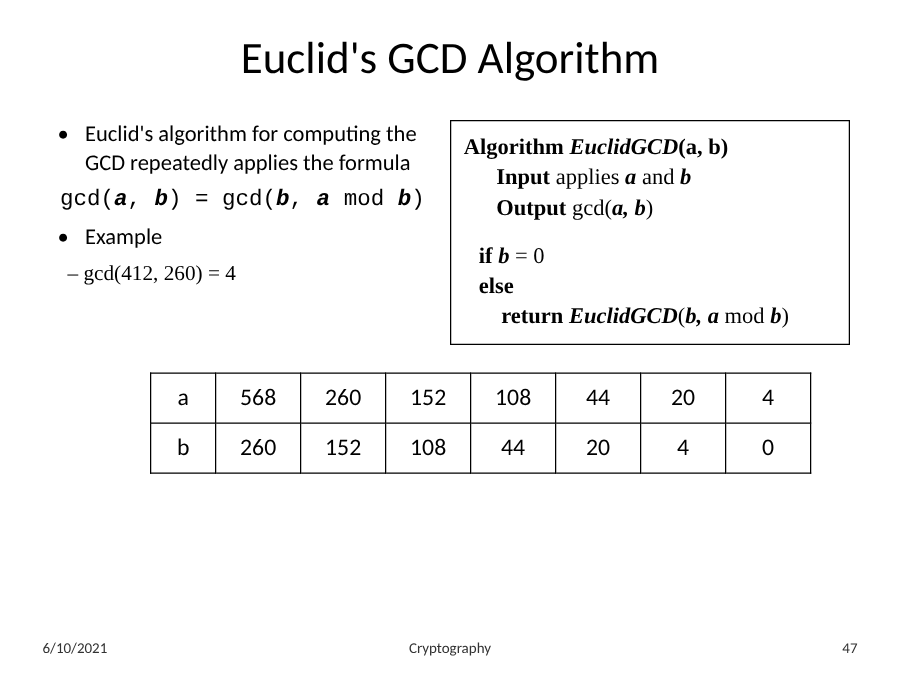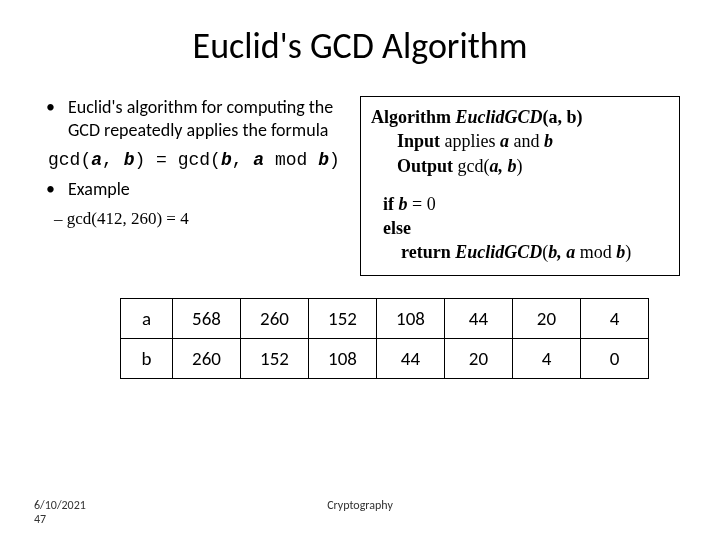--- a/index.html
+++ b/index.html
@@ -23,21 +23,21 @@
   .algobox .io .kw { font-weight: bold; }
   .algobox .io .var { font-style: italic; font-weight: bold; }
   .algobox .body { margin-top: 14px; padding-left: 12px; }
   .algobox .body .kw { font-weight: bold; margin-top: 20px; }
   .algobox .body .var { font-style: italic; font-weight: bold; }
   .algobox .ind1 { padding-left: 18px; }
   .table-wrap { margin: 22px 0 0 80px; }
   table { border-collapse: collapse; font-family: Calibri, Arial, sans-serif; font-size: 19px; }
   td { border: 1px solid #000; padding: 8px 0; text-align: center; width: 68px; }
   td.hdr { width: 52px; }
-  .footer { position: absolute; bottom: 14px; left: 0; right: 0; display: flex; justify-content: space-between; padding: 0 34px; font-size: 12px; color: #333; font-family: Calibri, Arial, sans-serif; flex-direction: column; }
+  .footer { position: absolute; bottom: 14px; left: 0; right: 0; display: flex; justify-content: space-between; padding: 0 34px; font-size: 12px; color: #333; font-family: Calibri, Arial, sans-serif; }
   .footer .ctr { position: absolute; left: 50%; transform: translateX(-50%); }
 </style>
 </head>
 <body>
 
 <div class="slide">
   <h1 class="title">Euclid's GCD Algorithm</h1>
 
   <div class="content">
     <div class="left">

